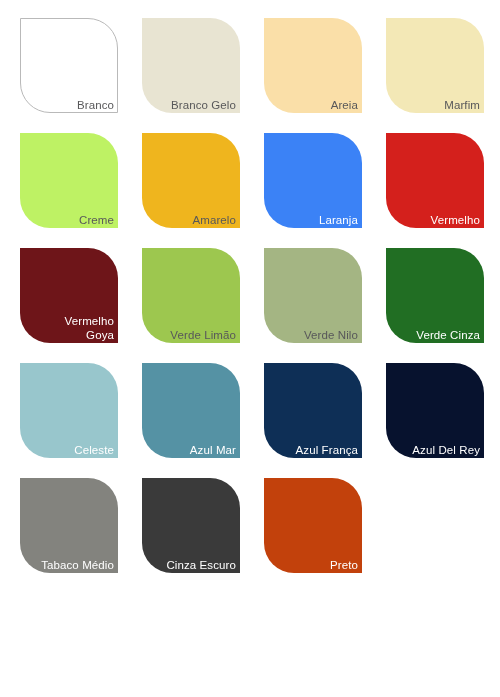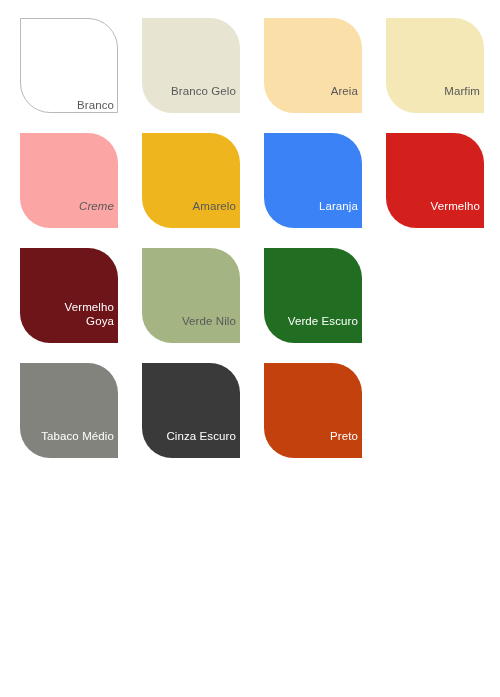--- a/index.html
+++ b/index.html
@@ -42,21 +42,21 @@
     flex: 0 0 auto;
   }
 
   .swatch.outlined {
     border: 1px solid #b9b9b9;
   }
 
   .swatch-label {
     position: absolute;
     right: 4px;
-    bottom: 15px;
+    bottom: 1px;
     left: 4px;
     text-align: right;
     font-size: 11.5px;
     line-height: 13.5px;
     letter-spacing: 0.1px;
     white-space: pre-line;
     pointer-events: none;
   }
 
   .swatch.outlined .swatch-label {
@@ -76,43 +76,60 @@
         <span class="swatch-label" style="color: rgb(88, 88, 90);">Branco Gelo</span>
       </div>
       <div class="swatch" style="background: rgb(250, 223, 168); padding-left: 28px;">
         <span class="swatch-label" style="color: rgb(88, 88, 90);">Areia</span>
       </div>
       <div class="swatch" style="background: rgb(243, 232, 182);">
         <span class="swatch-label" style="color: rgb(88, 88, 90);">Marfim</span>
       </div>
     </div>
     <div class="swatch-row">
-      <div class="swatch" style="background: #fca5a5; font-style: italic;">
+      <div class="swatch" style="background: #bef264;">
         <span class="swatch-label" style="color: rgb(88, 88, 90);">Creme</span>
       </div>
       <div class="swatch" style="background: rgb(239, 181, 30);">
         <span class="swatch-label" style="color: rgb(88, 88, 90);">Amarelo</span>
       </div>
       <div class="swatch" style="background: #3b82f6;">
         <span class="swatch-label" style="color: rgb(255, 255, 255);">Laranja</span>
       </div>
       <div class="swatch" style="background: rgb(212, 32, 28);">
         <span class="swatch-label" style="color: rgb(255, 255, 255);">Vermelho</span>
       </div>
     </div>
     <div class="swatch-row">
       <div class="swatch" style="background: rgb(110, 21, 25);">
         <span class="swatch-label" style="color: rgb(255, 255, 255);">Vermelho
 Goya</span>
       </div>
+      <div class="swatch" style="background: rgb(157, 199, 79);">
+        <span class="swatch-label" style="color: rgb(88, 88, 90);">Verde Limão</span>
+      </div>
       <div class="swatch" style="background: rgb(164, 181, 131);">
         <span class="swatch-label" style="color: rgb(88, 88, 90);">Verde Nilo</span>
       </div>
       <div class="swatch" style="background: rgb(33, 110, 35);">
-        <span class="swatch-label" style="color: rgb(255, 255, 255);">Verde Escuro</span>
+        <span class="swatch-label" style="color: rgb(255, 255, 255);">Verde Cinza</span>
+      </div>
+    </div>
+    <div class="swatch-row">
+      <div class="swatch" style="background: rgb(152, 198, 204);">
+        <span class="swatch-label" style="color: rgb(255, 255, 255);">Celeste</span>
+      </div>
+      <div class="swatch" style="background: rgb(85, 146, 164);">
+        <span class="swatch-label" style="color: rgb(255, 255, 255);">Azul Mar</span>
+      </div>
+      <div class="swatch" style="background: rgb(14, 47, 86);">
+        <span class="swatch-label" style="color: rgb(255, 255, 255);">Azul França</span>
+      </div>
+      <div class="swatch" style="background: rgb(7, 18, 46);">
+        <span class="swatch-label" style="color: rgb(255, 255, 255);">Azul Del Rey</span>
       </div>
     </div>
     <div class="swatch-row">
       <div class="swatch" style="background: rgb(131, 131, 126);">
         <span class="swatch-label" style="color: rgb(255, 255, 255);">Tabaco Médio</span>
       </div>
       <div class="swatch" style="background: rgb(58, 58, 58); padding-left: 14px;">
         <span class="swatch-label" style="color: rgb(255, 255, 255);">Cinza Escuro</span>
       </div>
       <div class="swatch" style="background: #c2410c;">

